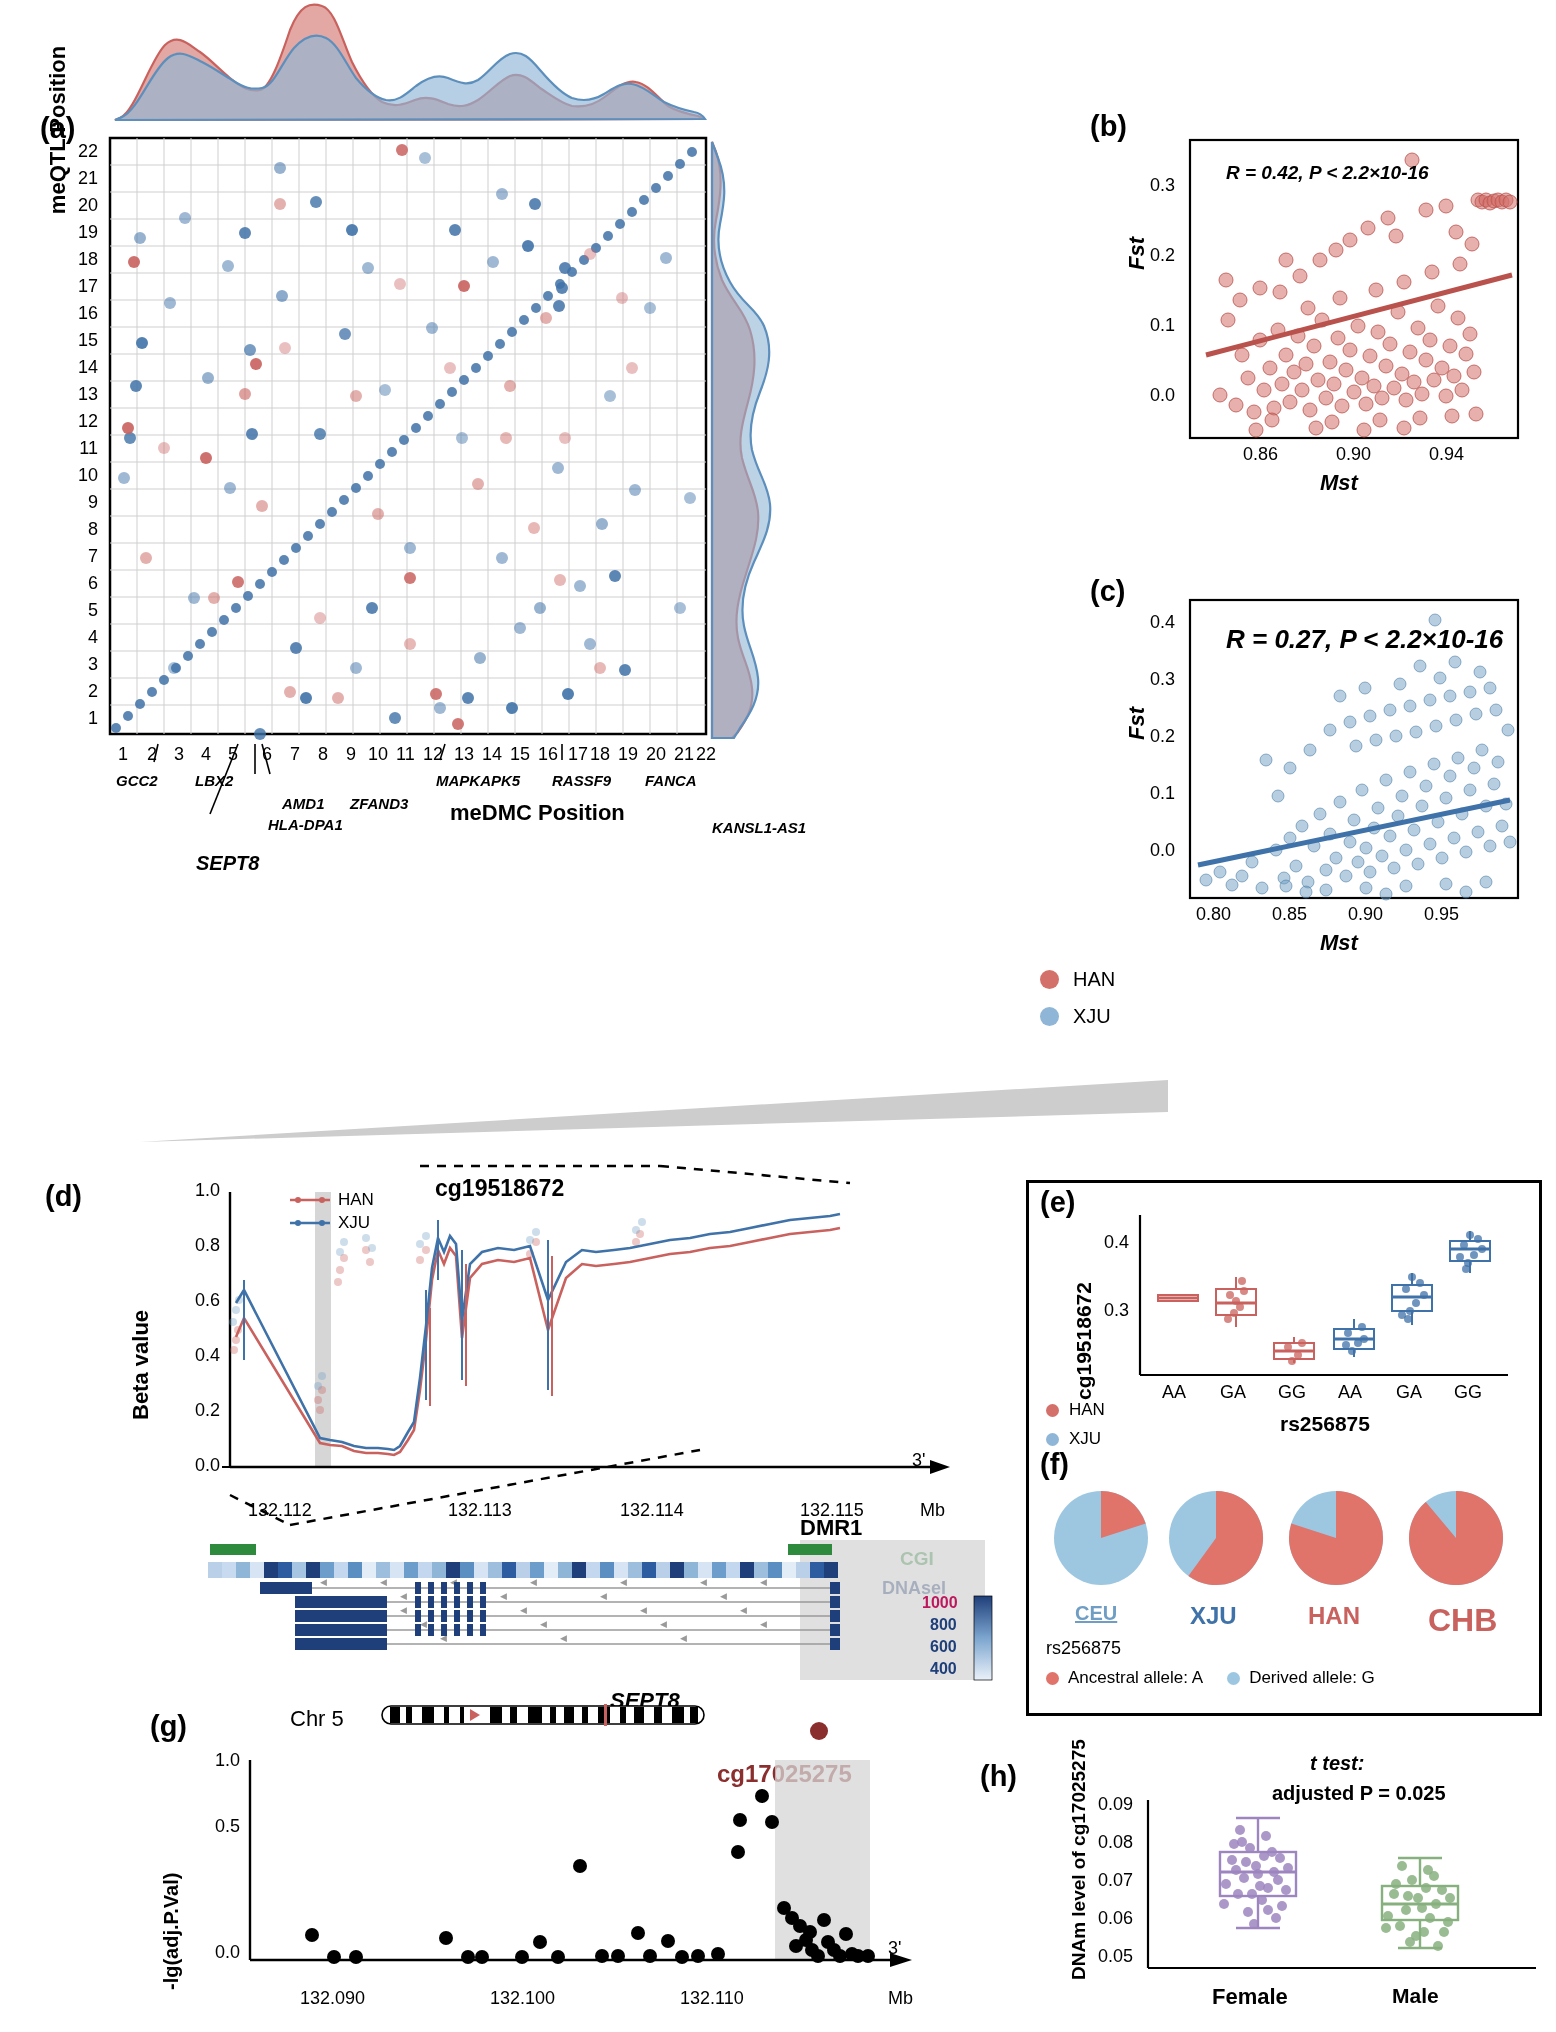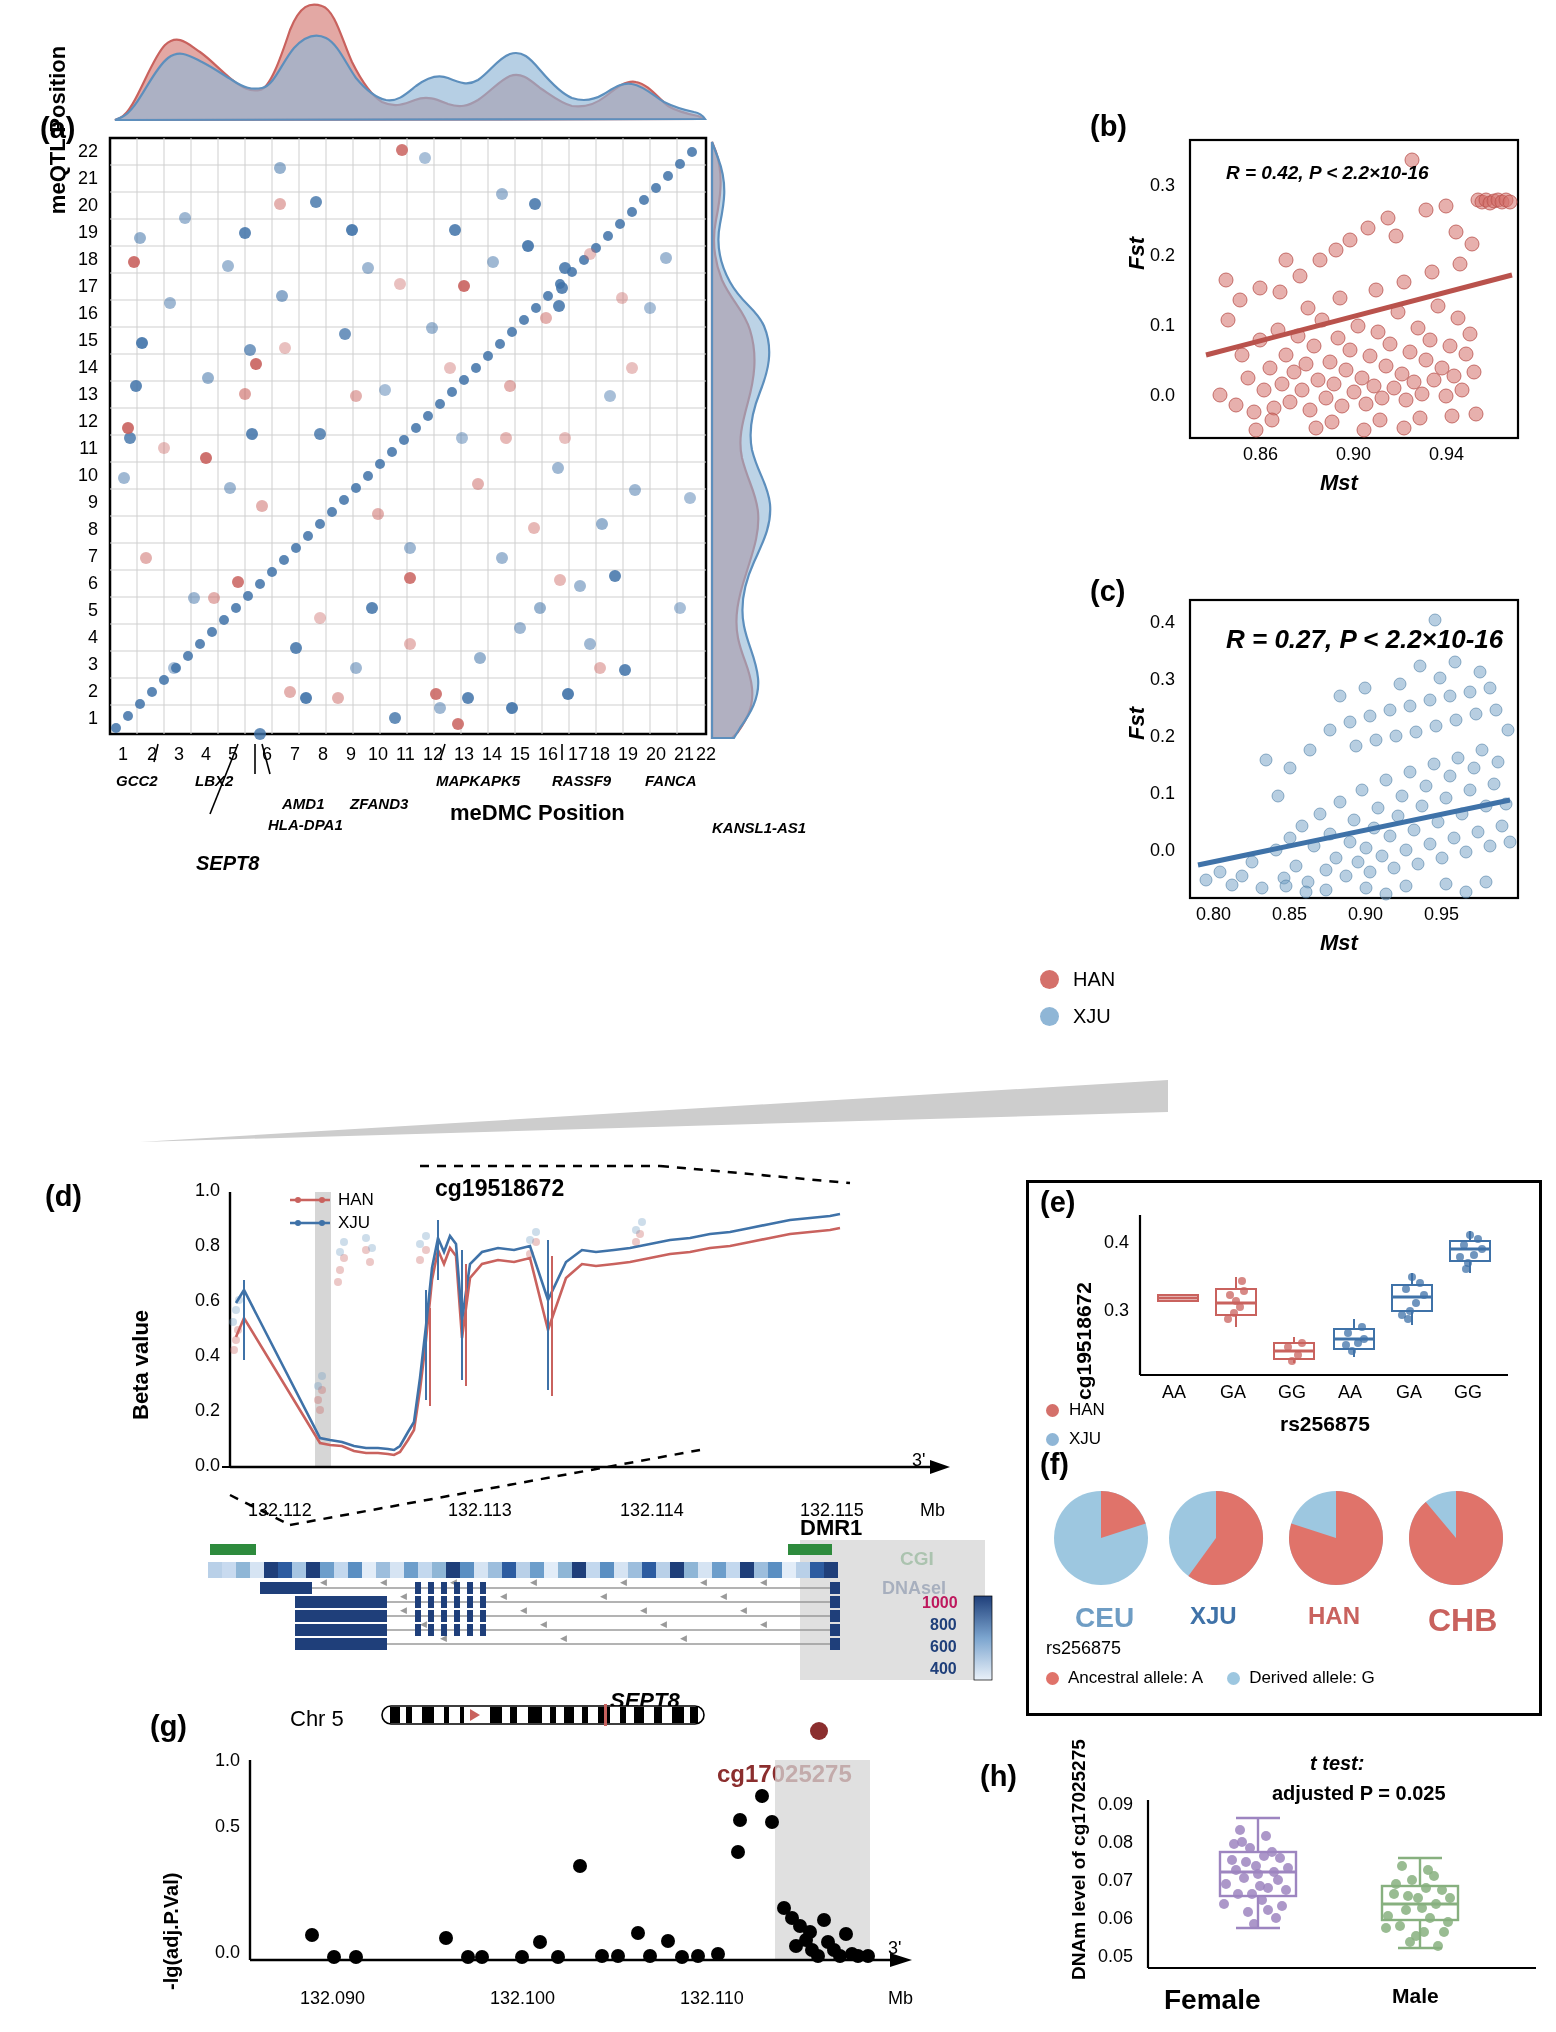--- a/index.html
+++ b/index.html
@@ -1030,21 +1030,21 @@
   <g transform="translate(290,50)">
     <circle r="47" fill="#9dc7e0"></circle>
     <path d="M0,0 L0,-47 A47,47 0 1,1 -44.7,-14.5 Z" fill="#e0736a"></path>
   </g>
 
   <g transform="translate(410,50)">
     <circle r="47" fill="#9dc7e0"></circle>
     <path d="M0,0 L0,-47 A47,47 0 1,1 -30.2,-36.0 Z" fill="#e0736a"></path>
   </g>
 </svg>
-<div class="abs bold" style="left:1075px;top:1602px;font-size:28px;color:#6f9dc4;">CEU</div>
+<div class="abs bold" style="left:1075px;top:1602px;font-size:20px;color:#6f9dc4;text-decoration:underline;">CEU</div>
 <div class="abs bold" style="left:1190px;top:1602px;font-size:24px;color:#3f72a8;">XJU</div>
 <div class="abs bold" style="left:1308px;top:1602px;font-size:24px;color:#c9625e;">HAN</div>
 <div class="abs bold" style="left:1428px;top:1602px;font-size:32px;color:#c9625e;">CHB</div>
 <div class="abs" style="left:1046px;top:1638px;font-size:18px;">rs256875</div>
 <div class="abs" style="left:1046px;top:1668px;display:flex;align-items:center;">
   <span style="display:inline-block;width:13px;height:13px;border-radius:50%;background:#e0736a;margin-right:9px;"></span>
   <span style="font-size:17px;margin-right:24px;">Ancestral allele: A</span>
   <span style="display:inline-block;width:13px;height:13px;border-radius:50%;background:#9dc7e0;margin-right:9px;"></span>
   <span style="font-size:17px;">Derived allele: G</span>
 </div>
@@ -1130,14 +1130,14 @@
     <circle cx="302" cy="98" r="5"></circle>
       <circle cx="238" cy="128" r="5"></circle>
       <circle cx="278" cy="88" r="5"></circle>
   </g>
 </svg>
 <div class="abs tick" style="left:1098px;top:1794px;">0.09</div>
 <div class="abs tick" style="left:1098px;top:1832px;">0.08</div>
 <div class="abs tick" style="left:1098px;top:1870px;">0.07</div>
 <div class="abs tick" style="left:1098px;top:1908px;">0.06</div>
 <div class="abs tick" style="left:1098px;top:1946px;">0.05</div>
-<div class="abs bold" style="left:1164px;top:1984px;font-size:28px;">Female</div>
+<div class="abs bold" style="left:1212px;top:1984px;font-size:22px;">Female</div>
 <div class="abs bold" style="left:1392px;top:1984px;font-size:21px;">Male</div>
 
 </body></html>

